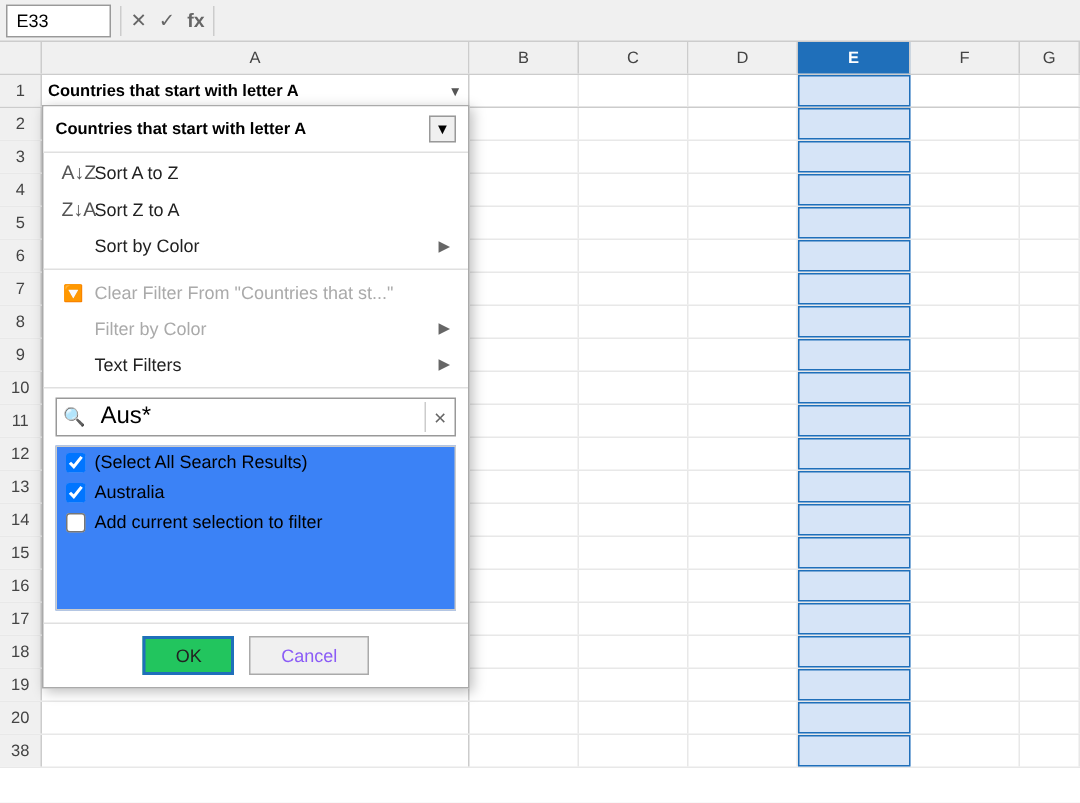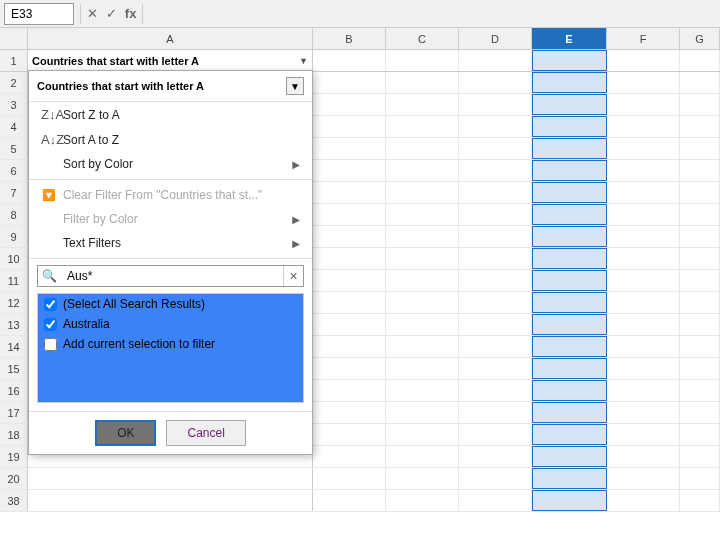--- a/index.html
+++ b/index.html
@@ -217,21 +217,21 @@
       align-items: center;
       margin: 6px 8px;
       border: 1px solid #999;
       background: white;
     }
     .search-input {
       flex: 1;
       border: none;
       outline: none;
       padding: 3px 6px;
-      font-size: 12px;
+      font-size: 16px;
     }
     .search-clear {
       width: 20px;
       height: 20px;
       display: flex;
       align-items: center;
       justify-content: center;
       cursor: pointer;
       color: #666;
       font-size: 14px;
@@ -269,27 +269,27 @@
       border-top: 1px solid #e0e0e0;
     }
     .btn {
       padding: 4px 20px;
       font-size: 12px;
       cursor: pointer;
       border: 1px solid #aaa;
       background: #f0f0f0;
     }
     .btn-ok {
-      background: #737373;
+      background: #22c55e;
       border: 2px solid #1f6fba;
       color: #222;
     }
     .btn-cancel {
       background: #f0f0f0;
-      color: #701a75;
+      color: #8b5cf6;
     }
   </style>
 </head>
 <body>
 
 <div class="formula-bar">
   <div class="cell-ref-box">
     <span>E33</span>
   </div>
   <div class="formula-divider"></div>
@@ -534,27 +534,27 @@
   </div>
 
   <div class="filter-dropdown">
 
     <div class="filter-header">
       <span class="filter-title" style="font-size:11px;overflow:hidden;white-space:nowrap;text-overflow:ellipsis;">Countries that start with letter A</span>
       <div class="filter-arrow-btn">▼</div>
     </div>
 
     <div class="filter-menu-item">
+      <span class="menu-icon">A↓Z</span>
+      <span>Sort A to Z</span>
+    </div>
+
+    <div class="filter-menu-item">
       <span class="menu-icon">Z↓A</span>
       <span>Sort Z to A</span>
-    </div>
-
-    <div class="filter-menu-item">
-      <span class="menu-icon">A↓Z</span>
-      <span>Sort A to Z</span>
     </div>
 
     <div class="filter-menu-item">
       <span class="menu-icon"></span>
       <span>Sort by Color</span>
       <span class="menu-arrow">▶</span>
     </div>
 
     <div class="menu-separator"></div>
 

